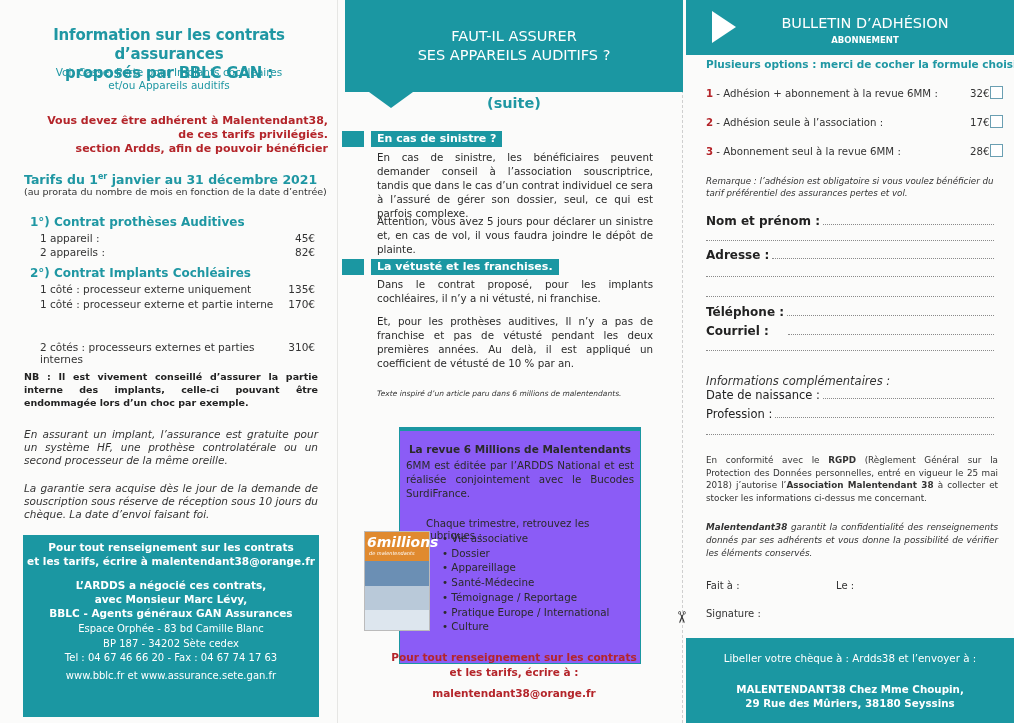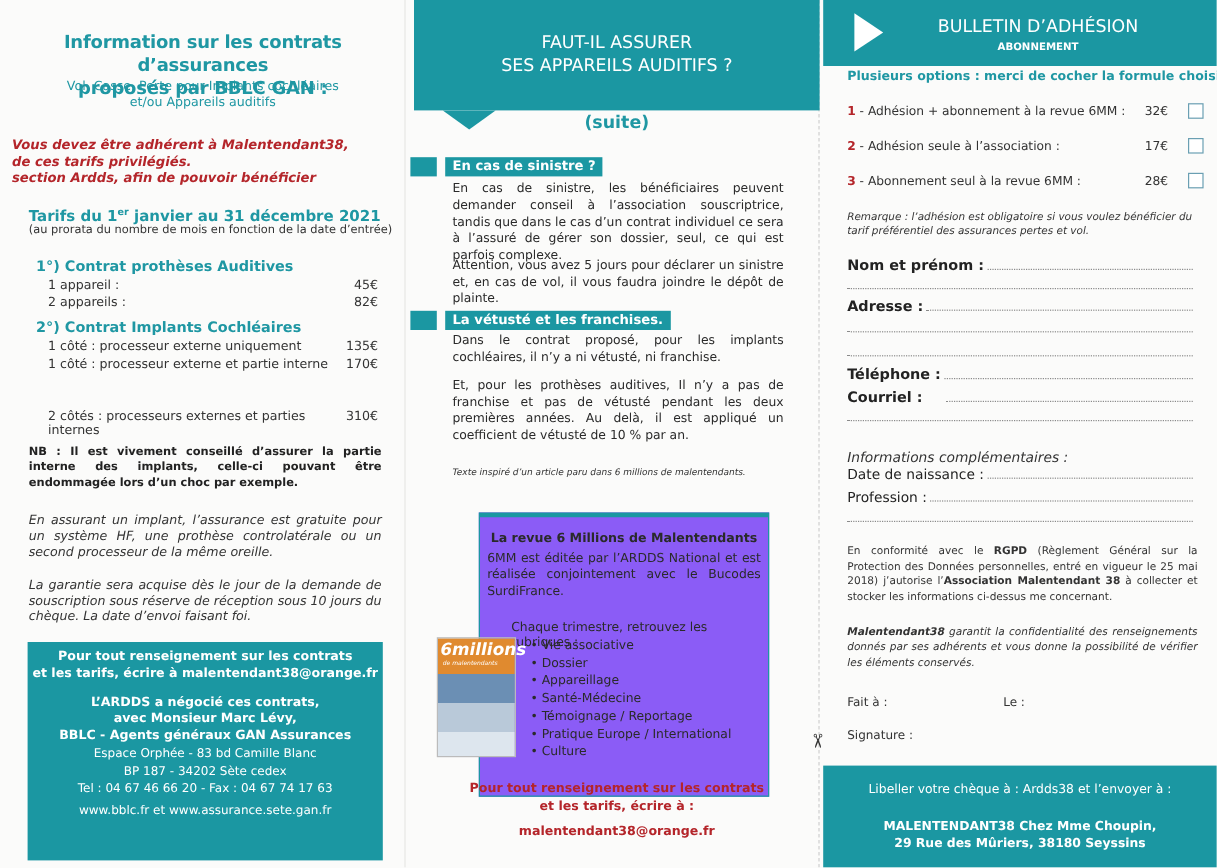--- a/index.html
+++ b/index.html
@@ -6,21 +6,21 @@
   html, body { width: 1014px; height: 723px; overflow: hidden; background: #fbfbfa; }
   body { font-family: "DejaVu Sans", "Liberation Sans", sans-serif; color: #2a2a2a; position: relative; }
   .panel { position: absolute; top: 0; height: 723px; }
   #p1 { left: 0; width: 338px; border-right: 1px solid #e6e6e4; }
   #p2 { left: 339px; width: 344px; border-right: 1px dashed #cfcfcf; }
   #p3 { left: 684px; width: 330px; }
 
   
   .p1-title { position: absolute; left: 10px; top: 26px; width: 318px; text-align: center; font-weight: bold; font-size: 15px; line-height: 19px; color: #1f97a3; letter-spacing: -0.2px; }
   .p1-sub { position: absolute; left: 10px; top: 66px; width: 318px; text-align: center; font-size: 10.5px; line-height: 13px; color: #1f97a3; }
-  .p1-warn { position: absolute; left: 10px; top: 114px; width: 318px; text-align: left; font-weight: bold; font-size: 11px; line-height: 14px; color: #b4252a; font-style: italic; }
+  .p1-warn { position: absolute; left: 10px; top: 114px; width: 318px; text-align: right; font-weight: bold; font-size: 11px; line-height: 14px; color: #b4252a; }
   .p1-tarif { position: absolute; left: 24px; top: 172px; font-weight: bold; font-size: 12.5px; color: #1f97a3; }
   .p1-tarif sup { font-size: 8px; }
   .p1-prorata { position: absolute; left: 24px; top: 186px; font-size: 9.5px; color: #333; }
   .contract-h { position: absolute; font-weight: bold; font-size: 12px; color: #1f97a3; }
   .row { position: absolute; font-size: 10.5px; color: #333; display: flex; justify-content: space-between; }
   .p1-nb { position: absolute; left: 24px; top: 370px; width: 294px; font-weight: bold; font-size: 9.5px; line-height: 13px; color: #222; text-align: justify; }
   .p1-it { position: absolute; left: 24px; width: 294px; font-style: italic; font-size: 10.5px; line-height: 13px; color: #333; text-align: justify; }
   .p1-box { position: absolute; left: 23px; top: 535px; width: 296px; height: 182px; background: #1b97a2; color: #fff; text-align: center; padding-top: 5px; }
   .p1-box .bl { font-weight: bold; font-size: 10.5px; line-height: 14px; }
   .p1-box .nm { font-size: 10px; line-height: 14.5px; }
@@ -48,21 +48,21 @@
   .p2-foot .em { display: block; margin-top: 6px; }
 
   
   .p3-head { position: absolute; left: 2px; top: 0; width: 328px; height: 55px; background: #1b97a2; }
   .p3-tri { position: absolute; left: 26px; top: 11px; width: 0; height: 0; border-top: 16px solid transparent; border-bottom: 16px solid transparent; border-left: 24px solid #fff; }
   .p3-title { position: absolute; left: 54px; top: 15px; width: 250px; text-align: center; color: #fff; font-size: 14.5px; line-height: 17px; }
   .p3-abo { position: absolute; left: 54px; top: 35px; width: 250px; text-align: center; color: #fff; font-weight: bold; font-size: 8.5px; }
   .p3-opts { position: absolute; left: 22px; top: 58px; font-weight: bold; font-size: 10.5px; color: #1f97a3; white-space: nowrap; }
   .opt { position: absolute; left: 22px; width: 296px; font-size: 10.2px; color: #333; }
   .opt .n { color: #b4252a; font-weight: bold; }
-  .opt .pr { position: absolute; left: 248px; top: 0; }
+  .opt .pr { position: absolute; left: 264px; top: 0; }
   .opt .cb { position: absolute; left: 284px; top: -2px; width: 13px; height: 13px; border: 1px solid #6a9fb2; background: #fff; }
   .p3-rem { position: absolute; left: 22px; top: 175px; width: 290px; font-style: italic; font-size: 8.7px; line-height: 12px; color: #333; }
   .fld { position: absolute; left: 22px; width: 288px; font-weight: bold; font-size: 12px; color: #222; display: flex; align-items: baseline; }
   .fld .dots { flex: 1; border-bottom: 1px dotted #8a8a8a; margin-left: 3px; height: 1px; }
   .fld.norm { font-weight: normal; }
   .dotline { position: absolute; left: 22px; width: 288px; border-bottom: 1px dotted #8a8a8a; height: 1px; }
   .p3-info-h { position: absolute; left: 22px; top: 374px; font-style: italic; font-size: 11.5px; color: #333; }
   .p3-rgpd { position: absolute; left: 22px; top: 454px; width: 292px; font-size: 8.8px; line-height: 12.5px; color: #333; text-align: justify; }
   .p3-conf { position: absolute; left: 22px; top: 521px; width: 292px; font-style: italic; font-size: 8.8px; line-height: 13px; color: #333; text-align: justify; }
   .p3-fait { position: absolute; left: 22px; top: 580px; font-size: 10px; color: #333; }

